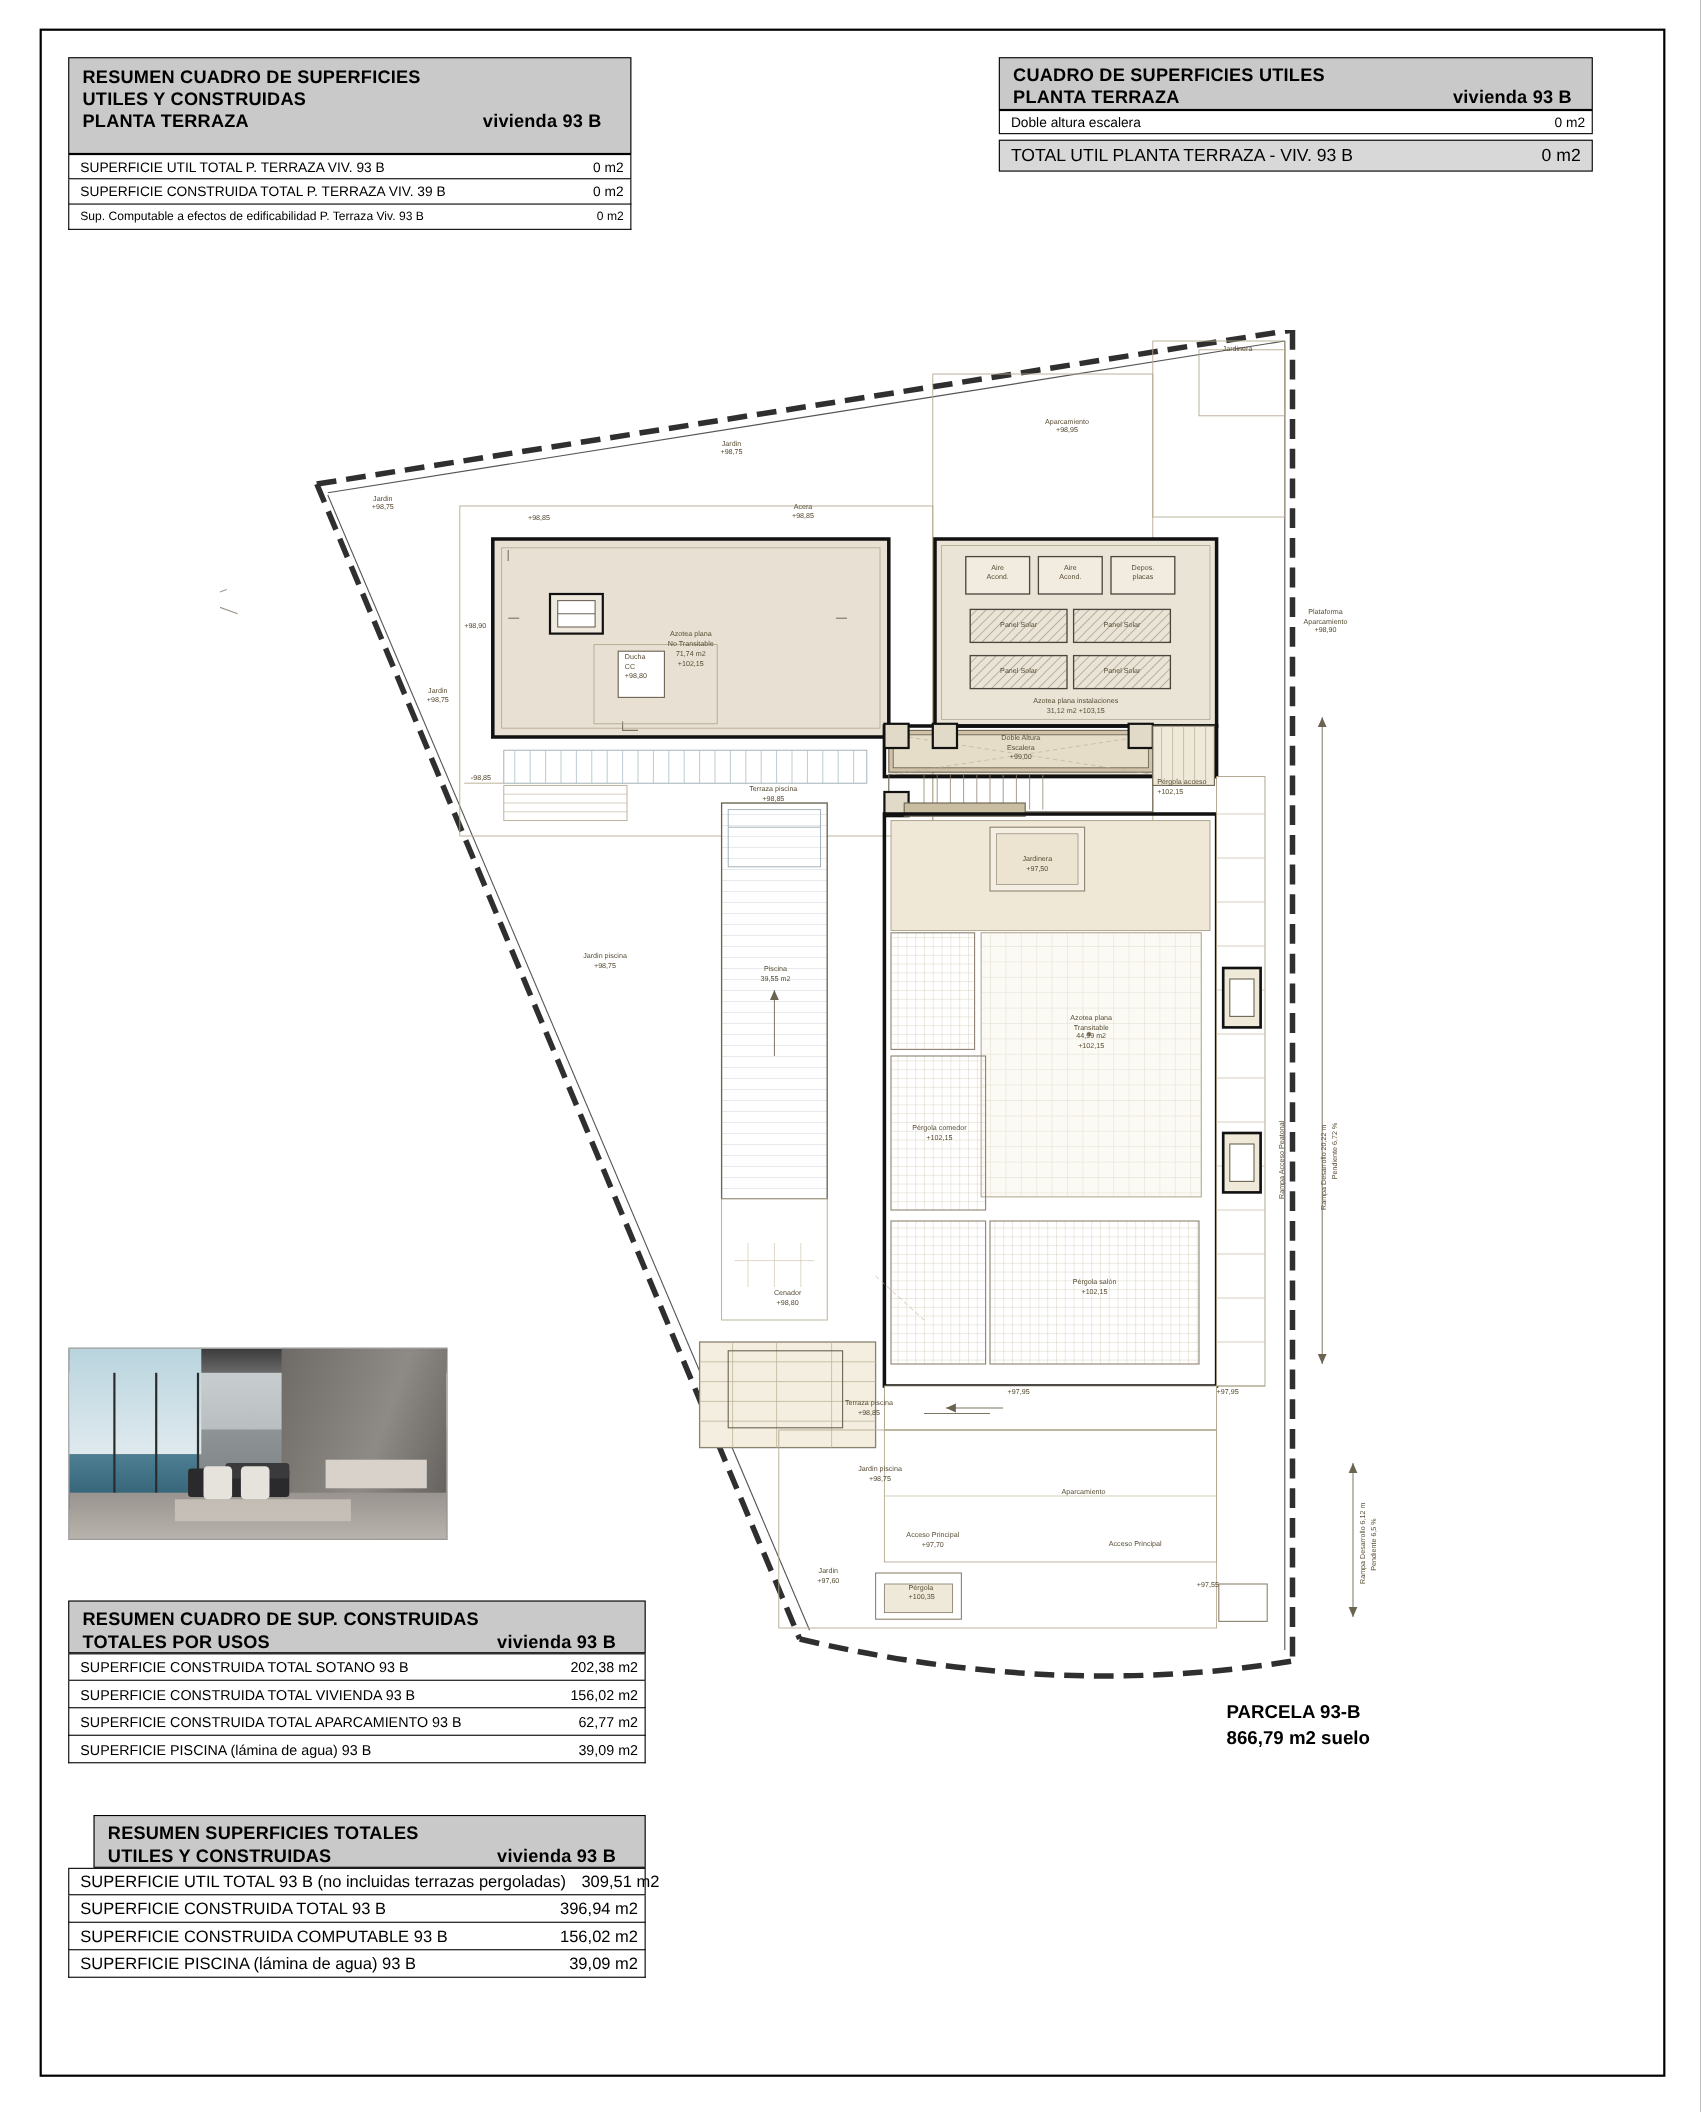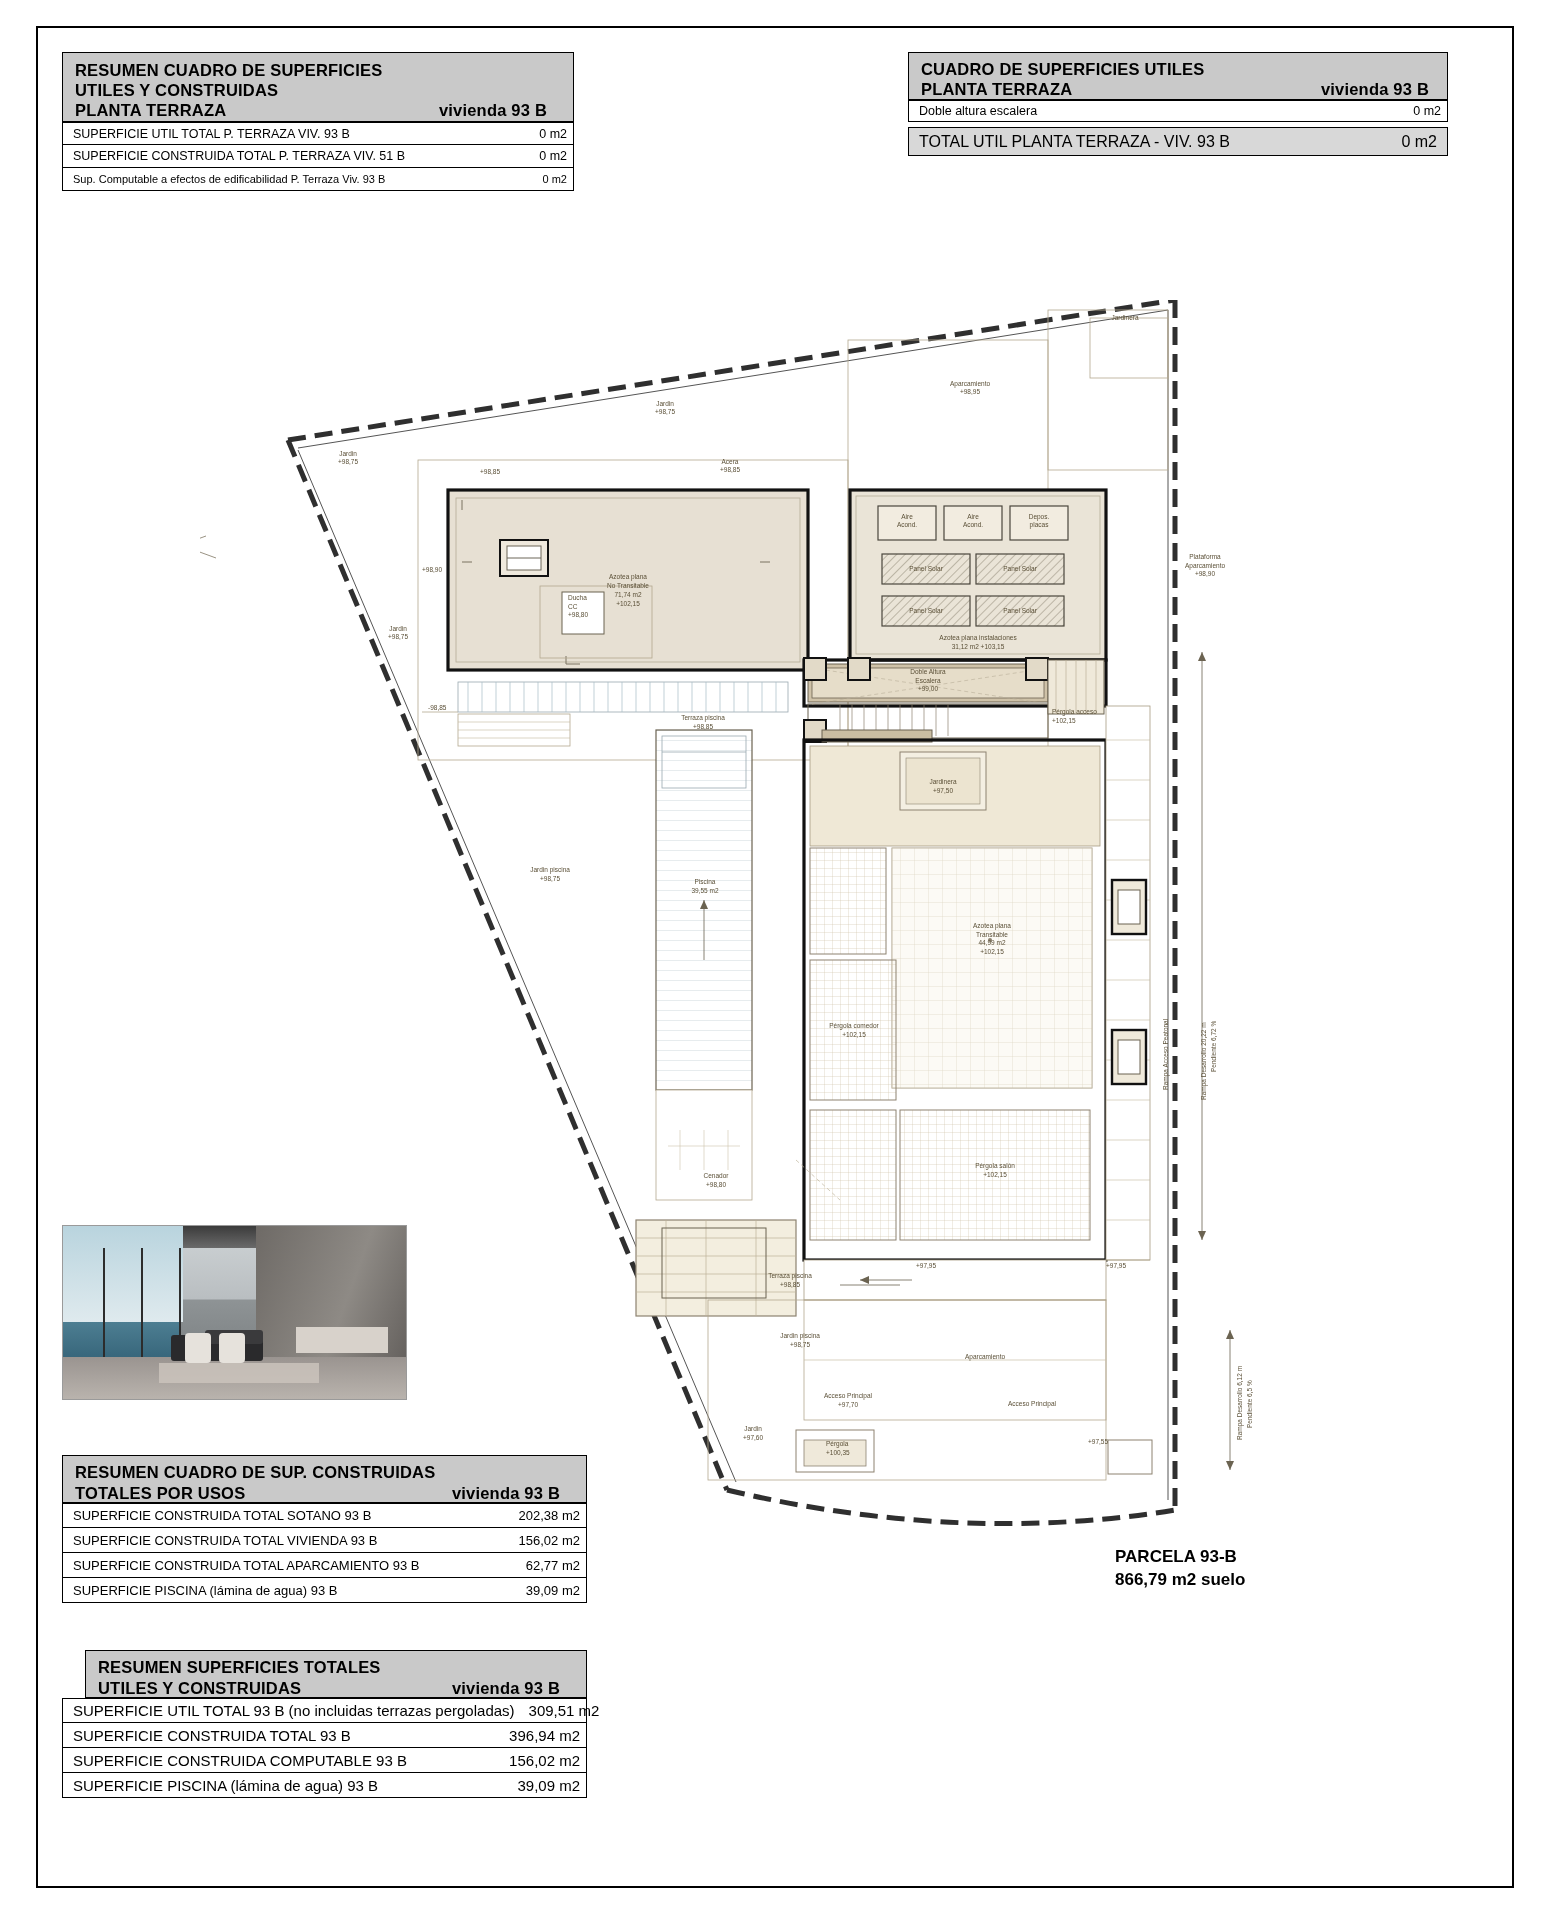--- a/index.html
+++ b/index.html
@@ -27,21 +27,21 @@
     display:flex;align-items:center;justify-content:space-between;
     padding:3px 6px 3px 10px;white-space:nowrap;
   }
   .tbl .row.first{border-top:1px solid #000;}
   .tbl .row .lab{color:#000;}
   .tbl .row .val{color:#000;text-align:right;padding-left:14px;}
   .tbl .row.sides{border-left:1px solid #000;border-right:1px solid #000;}
 
   
   #blk-top-left{left:62px;top:52px;width:512px;}
-  #blk-top-left .hdr{height:70px;padding-top:7px;}
+  #blk-top-left .hdr{height:88px;padding-top:7px;}
   #blk-top-left .hdr .l1,#blk-top-left .hdr .l2,#blk-top-left .hdr .l3{font-size:16.5px;line-height:20px;}
   #blk-top-left .hdr .l3{display:flex;justify-content:space-between;padding-right:18px;}
   #blk-top-left .row{height:23px;font-size:12.5px;}
   #blk-top-left .row .val{min-width:70px;}
   #blk-top-left .row.small{font-size:11px;gap:12px;}
 
   
   #blk-top-right{left:908px;top:52px;width:540px;}
   #blk-top-right .hdr{height:48px;padding-top:6px;background:#c9c9c9;}
   #blk-top-right .hdr .l1,#blk-top-right .hdr .l2{font-size:16.5px;line-height:20px;}
@@ -120,21 +120,21 @@
       <div class="l3">
         <span>PLANTA TERRAZA</span>
         <span>vivienda 93 B</span>
       </div>
     </div>
     <div class="row sides first">
       <span class="lab">SUPERFICIE UTIL TOTAL P. TERRAZA  VIV. 93 B</span>
       <span class="val">0 m2</span>
     </div>
     <div class="row sides">
-      <span class="lab">SUPERFICIE CONSTRUIDA TOTAL P. TERRAZA  VIV. 51 B</span>
+      <span class="lab">SUPERFICIE CONSTRUIDA TOTAL P. TERRAZA  VIV. 39 B</span>
       <span class="val">0 m2</span>
     </div>
     <div class="row sides small">
       <span class="lab">Sup. Computable a efectos de edificabilidad  P. Terraza Viv. 93 B</span>
       <span class="val">0 m2</span>
     </div>
   </div>
 
   <div class="tbl" id="blk-top-right">
     <div class="hdr">

